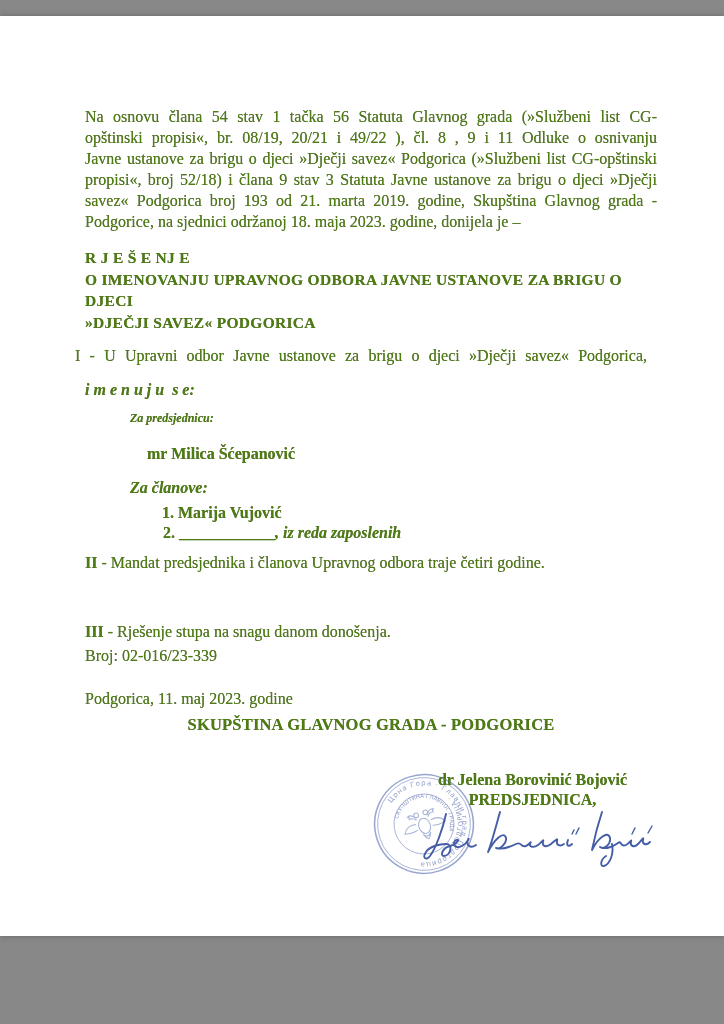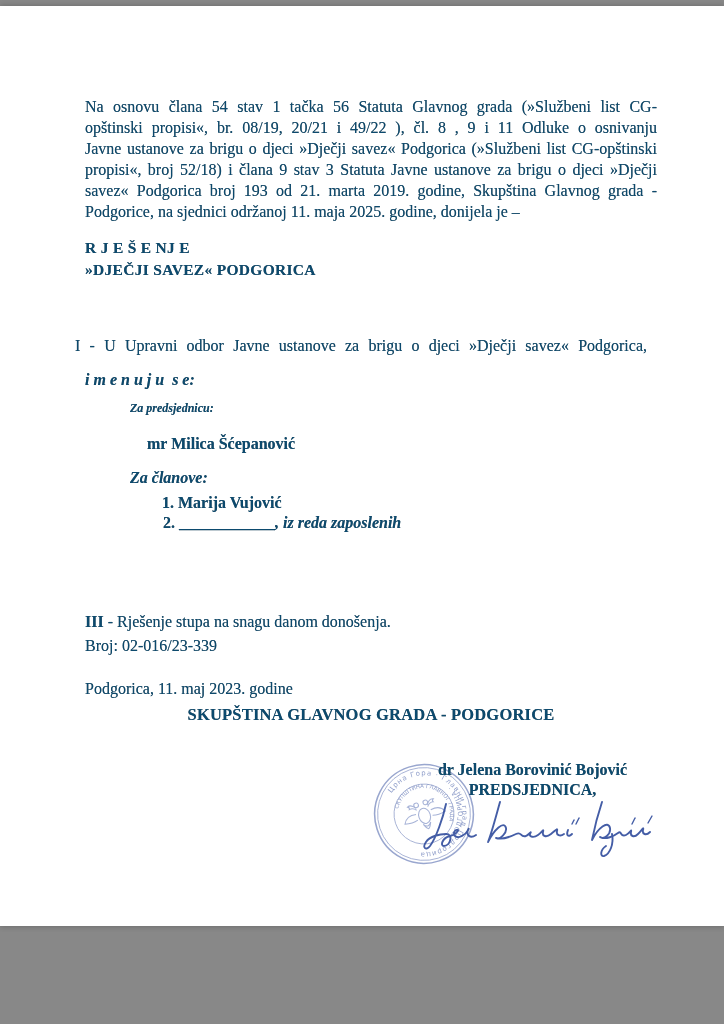--- a/index.html
+++ b/index.html
@@ -1,22 +1,22 @@
 <!DOCTYPE html>
 <html><head>
 <meta charset="utf-8">
 <style>
   html,body{margin:0;padding:0;background:#888;}
   .page{
     position:relative;
     width:724px;height:920px;
-    margin:6px auto;
+    margin:16px auto;
     background:#ffffff;
     font-family:"Liberation Serif", serif;
-    color:#0c4a6e;
+    color:#4d7c0f;
     overflow:hidden;
     box-shadow:0 0 6px rgba(0,0,0,.25);
   }
   .abs{position:absolute;}
   
   .intro{left:85px;top:90px;width:572px;font-size:16px;line-height:21px;}
   .jline{text-align:justify;text-align-last:justify;}
   .jline.last{text-align-last:left;}
   .scan{text-shadow:0 0 .5px rgba(20,20,20,.55);}
   
@@ -47,40 +47,44 @@
 <body>
 
 <div class="page">
 
   <div class="abs intro scan">
     <div class="jline">Na osnovu člana 54 stav 1 tačka 56 Statuta Glavnog grada (»Službeni list CG-</div>
     <div class="jline">opštinski propisi«, br. 08/19,  20/21 i 49/22 ), čl.  8 , 9  i 11 Odluke o osnivanju</div>
     <div class="jline">Javne ustanove za brigu o djeci »Dječji savez« Podgorica (»Službeni list CG-opštinski</div>
     <div class="jline">propisi«, broj 52/18) i člana 9 stav 3 Statuta Javne ustanove za brigu o djeci »Dječji</div>
     <div class="jline">savez« Podgorica broj 193 od 21. marta 2019. godine, Skupština Glavnog grada -</div>
-    <div class="jline last">Podgorice, na sjednici održanoj 11. maja 2025. godine, donijela je –</div>
+    <div class="jline last">Podgorice, na sjednici održanoj 18. maja 2023. godine, donijela je –</div>
   </div>
 
   <div class="abs title scan">
     <div>R J E Š E NJ E</div>
+    <div>O IMENOVANJU UPRAVNOG ODBORA JAVNE USTANOVE ZA BRIGU O DJECI</div>
     <div>»DJEČJI SAVEZ« PODGORICA</div>
   </div>
 
   <div class="abs sec1-l1 jline scan">I - U Upravni odbor Javne ustanove za brigu o djeci »Dječji savez« Podgorica,</div>
   <div class="abs sec1-l2 scan">i m e n u j u  s e:</div>
 
   <div class="abs chair-label bi scan">Za predsjednicu:</div>
   <div class="abs chair-name b scan">mr Milica Šćepanović</div>
   <div class="abs members-label bi scan">Za članove:</div>
   <div class="abs member1 b scan">1. Marija Vujović</div>
   <div class="abs member2 scan">
     <span class="b">2.</span>
     <span class="b blank">____________</span><span class="bi">, iz reda zaposlenih</span>
   </div>
 
+  <div class="abs sec23 sec2 scan">
+    <span class="b">II</span><span> - Mandat predsjednika i članova Upravnog odbora traje četiri godine.</span>
+  </div>
   <div class="abs sec23 sec3 scan">
     <span class="b">III</span><span> - Rješenje stupa na snagu danom donošenja.</span>
   </div>
 
   <div class="abs broj scan">Broj: 02-016/23-339</div>
   <div class="abs place scan">Podgorica, 11. maj 2023. godine</div>
   <div class="abs org scan">SKUPŠTINA GLAVNOG GRADA - PODGORICE</div>
 
   <svg class="abs stamp" viewBox="0 0 120 120">
     <defs>

